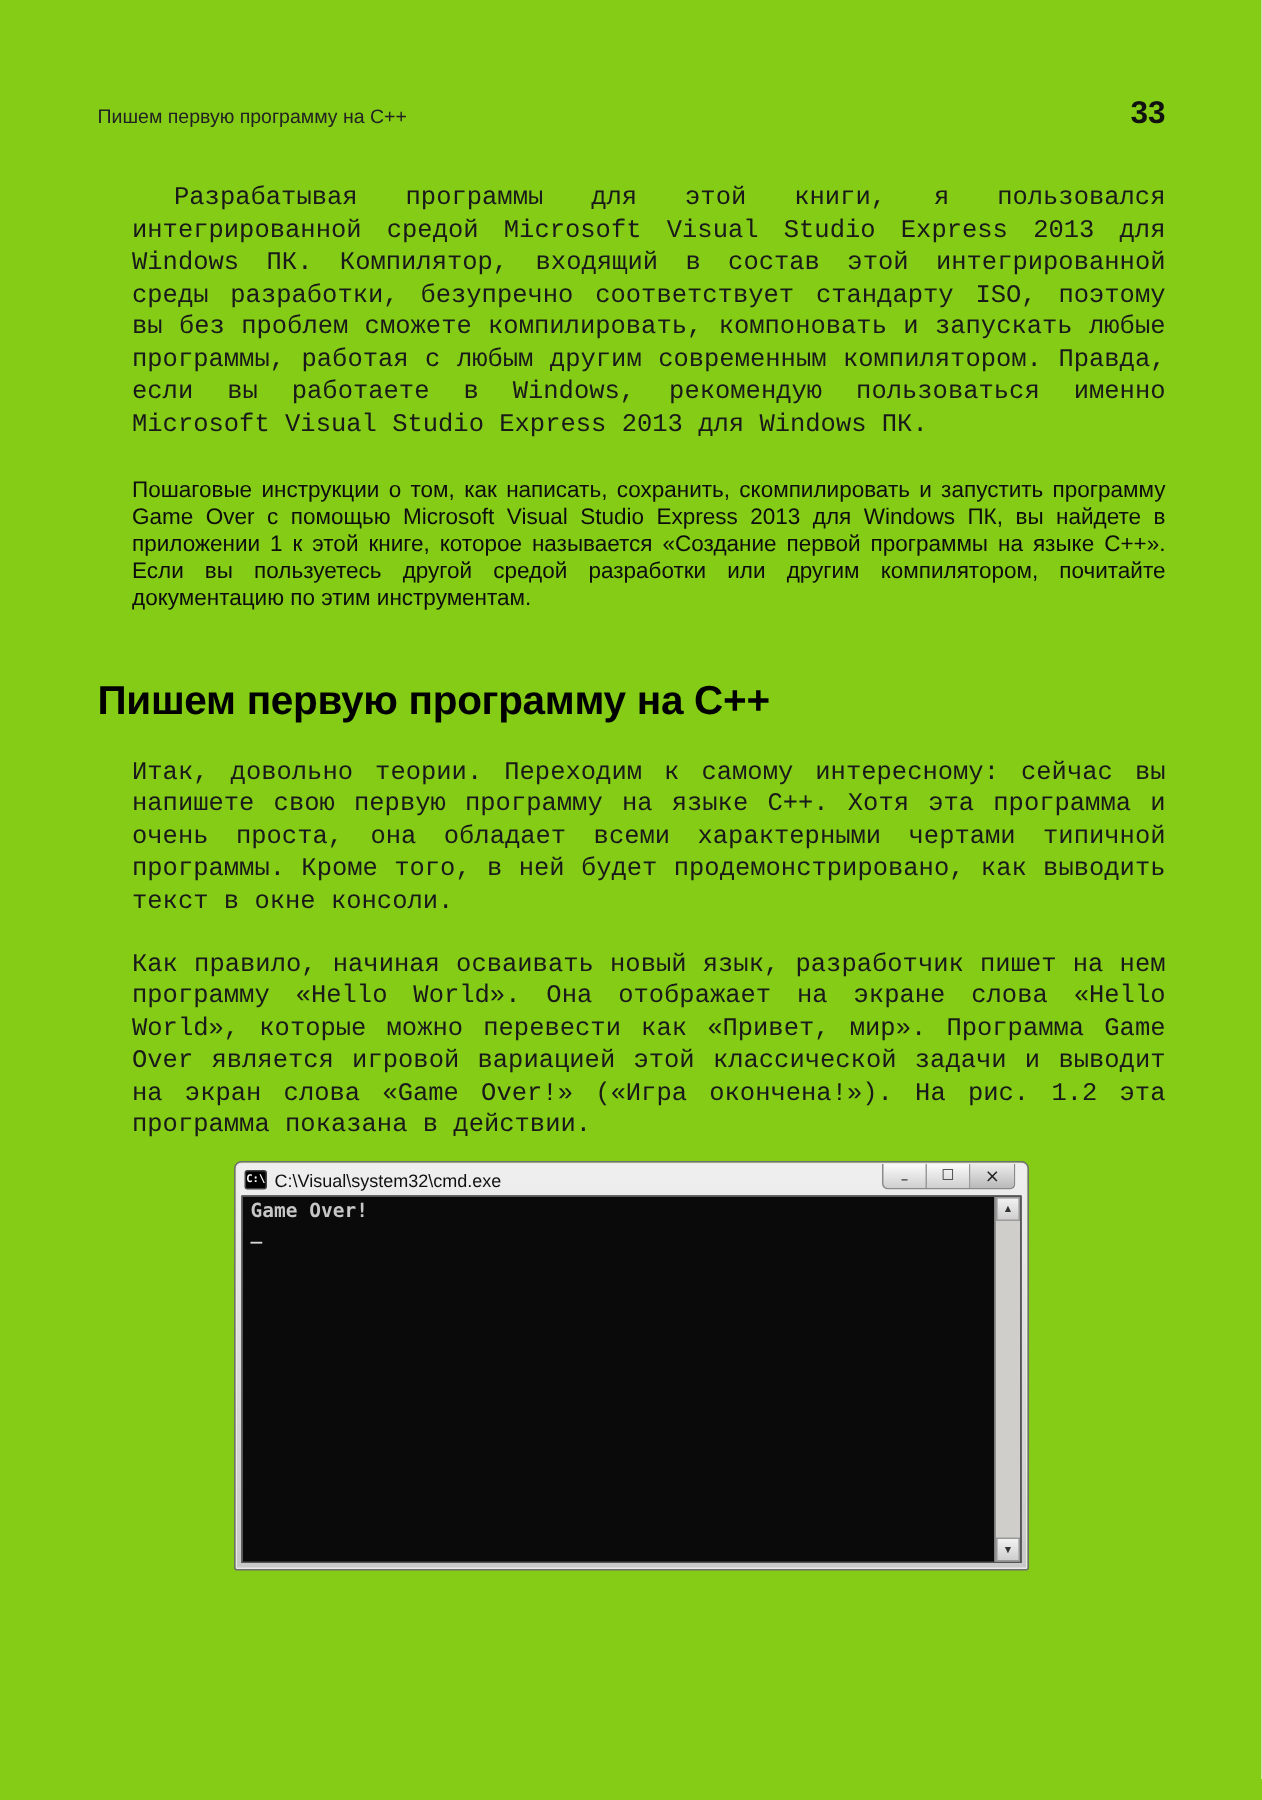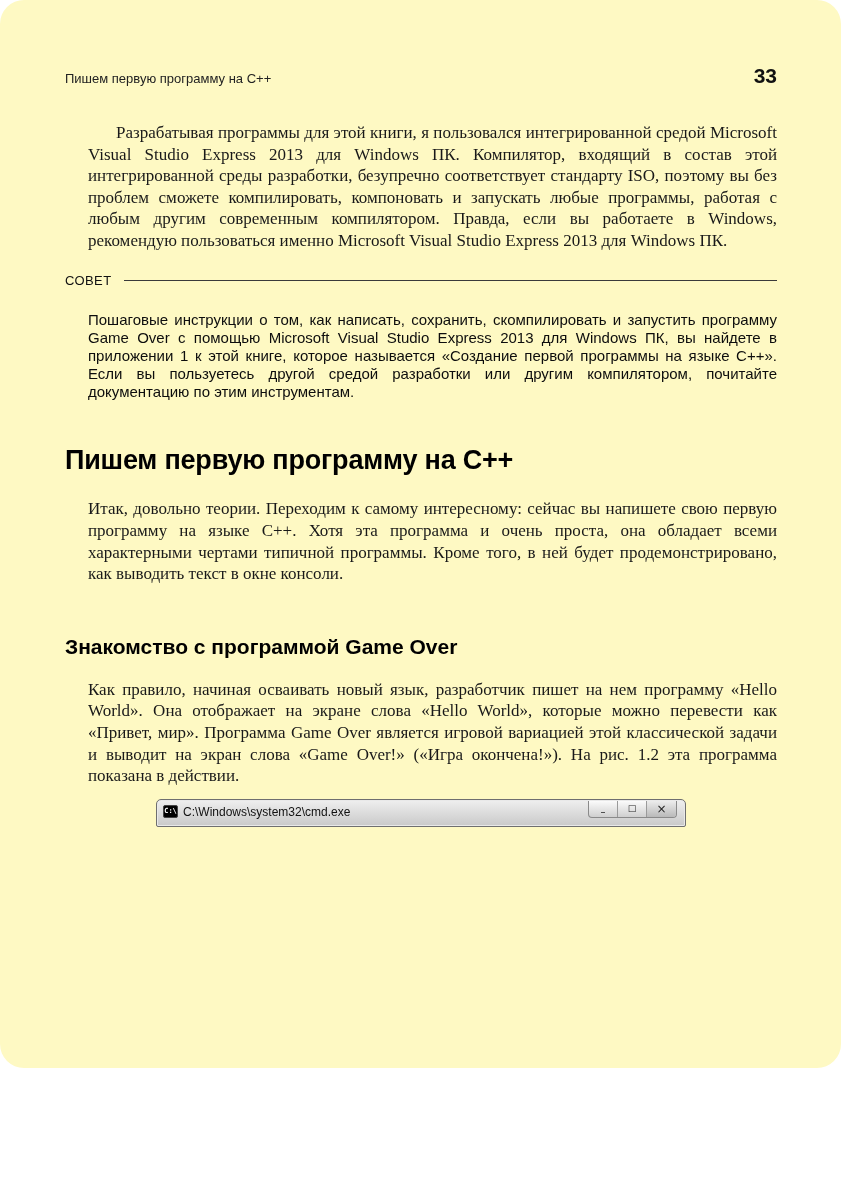--- a/index.html
+++ b/index.html
@@ -1,33 +1,34 @@
 <!DOCTYPE html>
 <html><head>
 <meta charset="utf-8">
 <style>
   * { margin:0; padding:0; box-sizing:border-box; }
   html,body { background:#ffffff; }
   body { width:841px; height:1200px; font-family:"Liberation Serif","DejaVu Serif",serif; }
   .page {
-    position:relative; width:841px; height:1068px; background:#fef9c3; color:#1b1b1b; overflow:hidden;border-radius:24px;
+    position:relative; width:841px; height:1200px; background:#84cc16; color:#1b1b1b; overflow:hidden;
   }
   
   .header-row {
     position:absolute; top:64px; left:65px; right:64px;
     display:flex; justify-content:space-between; align-items:baseline;
   }
   .running-head { font:13px "Liberation Sans","DejaVu Sans",sans-serif; color:#222; }
   .page-number { font:bold 21px "Liberation Sans","DejaVu Sans",sans-serif; color:#111; }
 
   .content { position:absolute; top:122px; left:65px; right:64px; }
 
   .body-par {
     font-size:17px; line-height:1.27; text-align:justify; color:#191919;
     margin-left:23px;
+    font-family:Liberation Mono, monospace;
   }
   .body-par.first { text-indent:28px; }
 
   
   .tip { margin-top:22px; }
   .tip-head { display:flex; align-items:center; }
   .tip-label { font:13px "Liberation Sans","DejaVu Sans",sans-serif; color:#111; letter-spacing:0.4px; }
   .tip-rule { flex:1; height:1px; background:#3a3a3a; margin-left:12px; }
   .tip-text {
     font:15px/1.2 "Liberation Sans","DejaVu Sans",sans-serif; color:#0d0d0d;
@@ -111,51 +112,56 @@
   <div class="header-row">
     <span class="running-head">Пишем первую программу на C++</span>
     <span class="page-number">33</span>
   </div>
 
   <div class="content">
 
     <p class="body-par first">Разрабатывая программы для этой книги, я пользовался интегрированной средой Microsoft Visual Studio Express 2013 для Windows ПК. Компилятор, входящий в состав этой интегрированной среды разработки, безупречно соответствует стандарту ISO, поэтому вы без проблем сможете компилировать, компоновать и запускать любые программы, работая с любым другим современным компилятором. Правда, если вы работаете в Windows, рекомендую пользоваться именно Microsoft Visual Studio Express 2013 для Windows ПК.</p>
 
     <div class="tip">
-      <div class="tip-head">
-        <span class="tip-label">СОВЕТ</span>
-        <span class="tip-rule"></span>
-      </div>
       <p class="tip-text">Пошаговые инструкции о том, как написать, сохранить, скомпилировать и запустить программу Game Over с помощью Microsoft Visual Studio Express 2013 для Windows ПК, вы найдете в приложении 1 к этой книге, которое называется «Создание первой программы на языке C++». Если вы пользуетесь другой средой разработки или другим компилятором, почитайте документацию по этим инструментам.</p>
     </div>
 
     <h1 class="section-title">Пишем первую программу на C++</h1>
     <p class="body-par section-par">Итак, довольно теории. Переходим к самому интересному: сейчас вы напишете свою первую программу на языке C++. Хотя эта программа и очень проста, она обладает всеми характерными чертами типичной программы. Кроме того, в ней будет продемонстрировано, как выводить текст в окне консоли.</p>
 
-    <h2 class="subsection-title">Знакомство с программой Game Over</h2>
     <p class="body-par subsection-par">Как правило, начиная осваивать новый язык, разработчик пишет на нем программу «Hello World». Она отображает на экране слова «Hello World», которые можно перевести как «Привет, мир». Программа Game Over является игровой вариацией этой классической задачи и выводит на экран слова «Game Over!» («Игра окончена!»). На рис. 1.2 эта программа показана в действии.</p>
 
     <div class="figure-block">
 
       <div class="console-window">
         <div class="titlebar">
           <span class="cmd-icon">C:\</span>
-          <span class="window-title">C:\Windows\system32\cmd.exe</span>
+          <span class="window-title">C:\Visual\system32\cmd.exe</span>
         </div>
         <div class="wbtn-group">
           <span class="wbtn minimize">
               <span>–</span>
             </span>
           <span class="wbtn maximize">
               <span>□</span>
             </span>
           <span class="wbtn close">
               <span>×</span>
             </span>
         </div>
+        <div class="console-body">
+          <div class="console-textarea">
+            <div class="console-line">Game Over!</div>
+            <div class="console-cursor">_</div>
+          </div>
+          <div class="scrollbar">
+            <div class="scroll-arrow">▲</div>
+            <div class="scroll-arrow">▼</div>
+          </div>
+        </div>
       </div>
 
 
     </div>
 
   </div>
 
 </div>
 
 </body></html>

